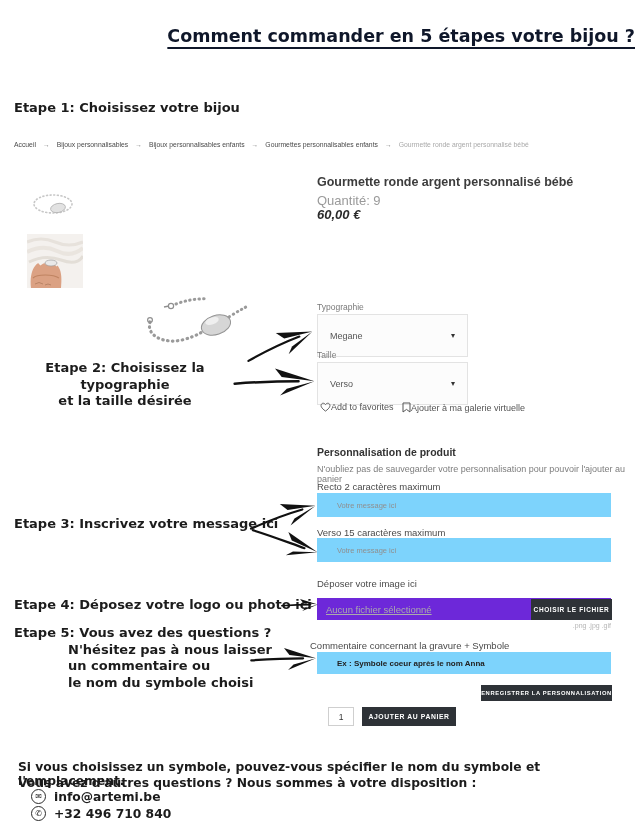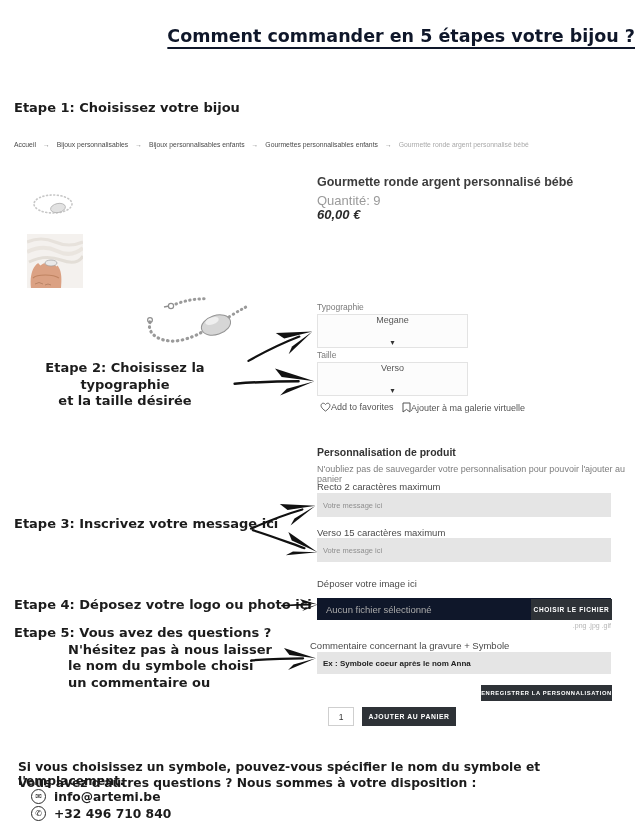--- a/index.html
+++ b/index.html
@@ -26,41 +26,41 @@
   .breadcrumb .crumb-last { color:#a9a9a9; }
 
   .prod-title { left:317px; top:175px; font-size:12.5px; font-weight:bold; color:#3c3c3c; }
   .prod-qty   { left:317px; top:193px; font-size:13px; color:#9a9a9a; }
   .prod-price { left:317px; top:207px; font-size:13px; font-weight:bold; font-style:italic; color:#2b2b2b; }
   .prod-details { left:317px; top:227px; font-size:9px; color:#6d6d6d; line-height:12.3px; }
   .prod-details .bold-line { font-weight:bold; color:#4a4a4a; }
 
   .field-label { font-size:8.5px; color:#7a7a7a; }
   .select-box {
-    width:151px; height:34px; border:1px solid #e3e3e3; background:#fcfcfc;
+    width:151px; height:43px; border:1px solid #e3e3e3; background:#fcfcfc;
     display:flex; align-items:center; justify-content:space-between;
-    padding:0 12px; font-size:9px; color:#555; cursor:pointer;flex-direction:column;
+    padding:0 12px; font-size:9px; color:#555; cursor:pointer;
   }
   .select-box .caret { font-size:8px; color:#333; }
 
   .fav-row { font-size:9px; color:#555; display:flex; align-items:center; }
   .icon-svg { display:block; }
 
   .perso-title { left:317px; top:446px; font-size:10.5px; font-weight:bold; color:#333;text-align:right; }
   .perso-sub   { left:317px; top:464px; font-size:9px; color:#7d7d7d; }
   .input-label { font-size:9.5px; color:#4a4a4a; }
   .grey-input {
-    width:294px; height:24px; background:#e5e5e5; border:0; outline:0;
+    width:294px; height:24px; background:#7dd3fc; border:0; outline:0;
     font-family:"Liberation Sans", sans-serif; font-size:7.5px; color:#333;
-    padding:0 6px; display:block;
+    padding:0 20px; display:block;
   }
   .grey-input::placeholder { color:#8f8f8f; opacity:1; }
   .file-field {
-    width:294px; height:22px; background:#0f172a; color:#ababab;
-    font-size:9.5px; display:flex; align-items:center; padding:0 9px;
+    width:294px; height:22px; background:#6d28d9; color:#ababab;
+    font-size:9.5px; display:flex; align-items:center; padding:0 9px;text-decoration:underline;
   }
   .dark-btn {
     background:#2e3237; color:#fff; border:0; cursor:pointer;
     font-family:"Liberation Sans", sans-serif; font-weight:bold;
     letter-spacing:0.6px; text-transform:uppercase;
     display:flex; align-items:center; justify-content:center;
   }
   .file-types { font-size:7px; color:#b5b5b5; }
   .comment-input { height:22px; font-weight:bold; font-size:8px; color:#222; }
   .qty-box {
@@ -203,22 +203,22 @@
     <path d="M50 2 L97 17 L58 12 Z" fill="#111"></path>
     <path d="M56 34 L97 17 L64 26 Z" fill="#111"></path>
   </svg>
 
   <div class="abs shop input-label" style="left:310px; top:640px;">Commentaire concernant la gravure + Symbole</div>
   <input class="abs grey-input comment-input" style="left: 317px; top: 652px;" value="Ex : Symbole coeur après le nom Anna">
 
   <div class="abs step-label" style="left:14px; top:625px;">
     <div>Etape 5: Vous avez des questions ?</div>
     <div style="padding-left:54px;">N'hésitez pas à nous laisser</div>
+    <div style="padding-left:54px;">un commentaire ou</div>
     <div style="padding-left:54px;">le nom du symbole choisi</div>
-    <div style="padding-left:54px;">un commentaire ou</div>
   </div>
   <svg class="abs arrow" style="left:250px; top:646px;" width="68" height="26" viewBox="0 0 100 36">
     <path d="M2 20 C 30 18 55 17 78 17" fill="none" stroke="#111" stroke-width="3.4" stroke-linecap="round"></path>
     <path d="M50 2 L97 17 L58 12 Z" fill="#111"></path>
     <path d="M56 34 L97 17 L64 26 Z" fill="#111"></path>
   </svg>
 
   <button class="abs dark-btn" style="left:481px; top:685px; width:131px; height:16px; font-size:5.8px;">ENREGISTRER LA PERSONNALISATION</button>
   <input class="abs qty-box" style="left: 328px; top: 707px;" value="1">
   <button class="abs dark-btn" style="left:362px; top:707px; width:94px; height:19px; font-size:6.8px;">AJOUTER AU PANIER</button>

